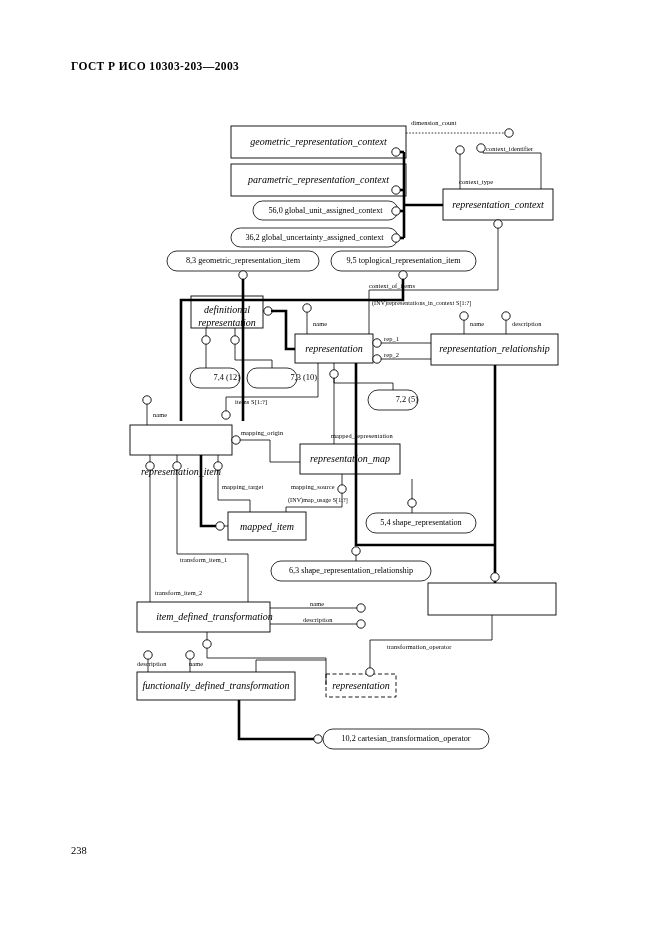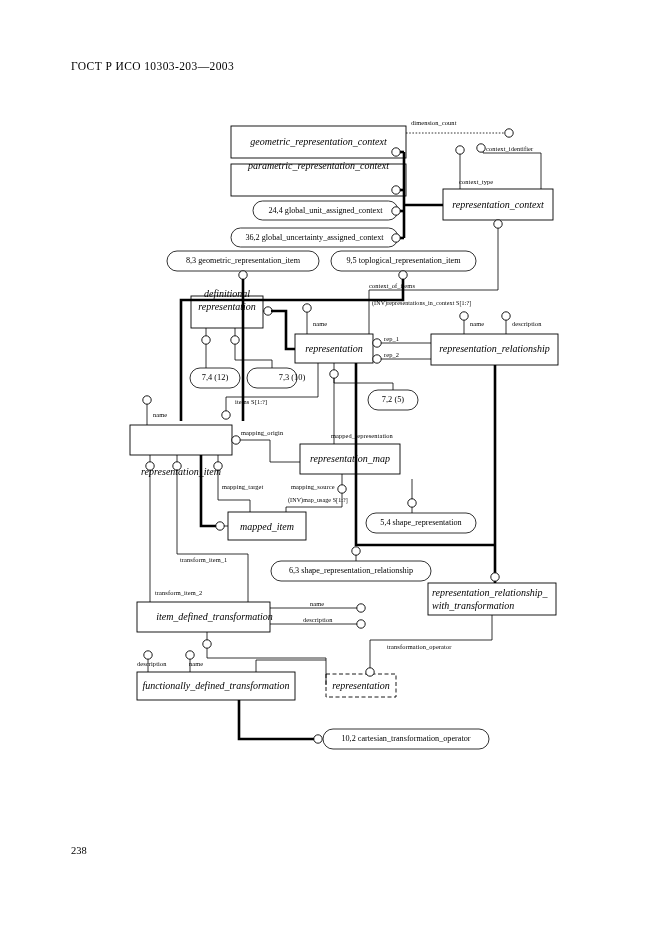--- a/index.html
+++ b/index.html
@@ -18,21 +18,21 @@
     position: absolute;
     left: 0; top: 0;
     width: 661px; height: 936px;
     background: #ffffff;
   }
   
   .hdr {
     position: absolute;
     left: 71px; top: 60px;
     font-family: "Liberation Serif", serif;
-    font-weight: normal;
+    font-weight: bold;
     font-size: 11.5px;
     letter-spacing: 0.4px;
     white-space: nowrap;
   }
   
   #diagram {
     position: absolute;
     left: 0; top: 0;
     width: 661px; height: 936px;
   }
@@ -41,21 +41,21 @@
   .lbl {
     position: absolute;
     font-family: "Liberation Serif", serif;
     white-space: nowrap;
     color: #000;
     line-height: 1.12;
   }
   .ent-lbl { font-size: 10px; text-align: center; font-style: italic; }
   .ent-lbl.two { line-height: 1.25; }
   .ref-lbl { font-size: 8.2px; text-align: center; }
-  .page-lbl { font-size: 8.4px; text-align: center; }
+  .page-lbl { font-size: 8.4px; text-align: right; }
   .attr-lbl { font-size: 6.4px; letter-spacing: 0.1px; }
   .attr-lbl.sm { font-size: 6.0px; }
   
   .caption {
     position: absolute;
     left: 0; top: 766px;
     width: 661px;
     text-align: center;
     font-family: "Liberation Serif", serif;
     font-size: 10.2px;
@@ -228,38 +228,37 @@
 
         <g stroke="#000" stroke-width="2.6" fill="none">
           <path d="M 239 700 L 239 739 L 314 739"></path>
         </g>
         <circle cx="318" cy="739" r="4.2" fill="#fff" stroke="#000" stroke-width="0.9"></circle>
 
       </g>
     </svg>
 
     <div class="lbl ent-lbl" style="left:231px; top:136px; width:175px;">geometric_representation_context</div>
-    <div class="lbl ent-lbl" style="left:231px; top:160px; width:175px;">parametric_representation_context</div>
+    <div class="lbl ent-lbl" style="left:231px; top:174px; width:175px;">parametric_representation_context</div>
     <div class="lbl ent-lbl" style="left:443px; top:199px; width:110px;">representation_context</div>
 
-    <div class="lbl ent-lbl two" style="left:191px; top:288px; width:72px;"><span>definitional</span><br><span>representation</span></div>
+    <div class="lbl ent-lbl two" style="left:191px; top:304px; width:72px;"><span>definitional</span><br><span>representation</span></div>
 
     <div class="lbl ent-lbl" style="left:295px; top:343px; width:78px;">representation</div>
     <div class="lbl ent-lbl" style="left:431px; top:343px; width:127px;">representation_relationship</div>
     <div class="lbl ent-lbl" style="left:130px; top:434px; width:102px;margin-top:32px;">representation_item</div>
     <div class="lbl ent-lbl" style="left:300px; top:453px; width:100px;">representation_map</div>
     <div class="lbl ent-lbl" style="left:228px; top:521px; width:78px;">mapped_item</div>
 
-    <div class="lbl ent-lbl two" style="left:432px; top:587px; width:124px; text-align:left;"><span>representation_relationship_</span><br><span>with_transformation</span></div>
 
     <div class="lbl ent-lbl" style="left:137px; top:611px; width:155px;">item_defined_transformation</div>
     <div class="lbl ent-lbl" style="left:137px; top:680px; width:158px;">functionally_defined_transformation</div>
     <div class="lbl ent-lbl" style="left:326px; top:680px; width:70px;">representation</div>
 
-    <div class="lbl ref-lbl" style="left:253px; top:206px; width:145px;">24,4 global_unit_assigned_context</div>
+    <div class="lbl ref-lbl" style="left:253px; top:206px; width:145px;">56,0 global_unit_assigned_context</div>
     <div class="lbl ref-lbl" style="left:231px; top:233px; width:167px;">36,2 global_uncertainty_assigned_context</div>
     <div class="lbl ref-lbl" style="left:167px; top:256px; width:152px;">8,3 geometric_representation_item</div>
     <div class="lbl ref-lbl" style="left:331px; top:256px; width:145px;">9,5 toplogical_representation_item</div>
     <div class="lbl page-lbl" style="left:190px; top:373px; width:50px;">7,4 (12)</div>
     <div class="lbl page-lbl" style="left:247px; top:373px; width:50px;margin-left:20px;">7,3 (10)</div>
     <div class="lbl page-lbl" style="left:368px; top:395px; width:50px;">7,2 (5)</div>
     <div class="lbl ref-lbl" style="left:366px; top:518px; width:110px;">5,4 shape_representation</div>
     <div class="lbl ref-lbl" style="left:271px; top:566px; width:160px;">6,3 shape_representation_relationship</div>
     <div class="lbl ref-lbl" style="left:323px; top:734px; width:166px;">10,2 cartesian_transformation_operator</div>
 

